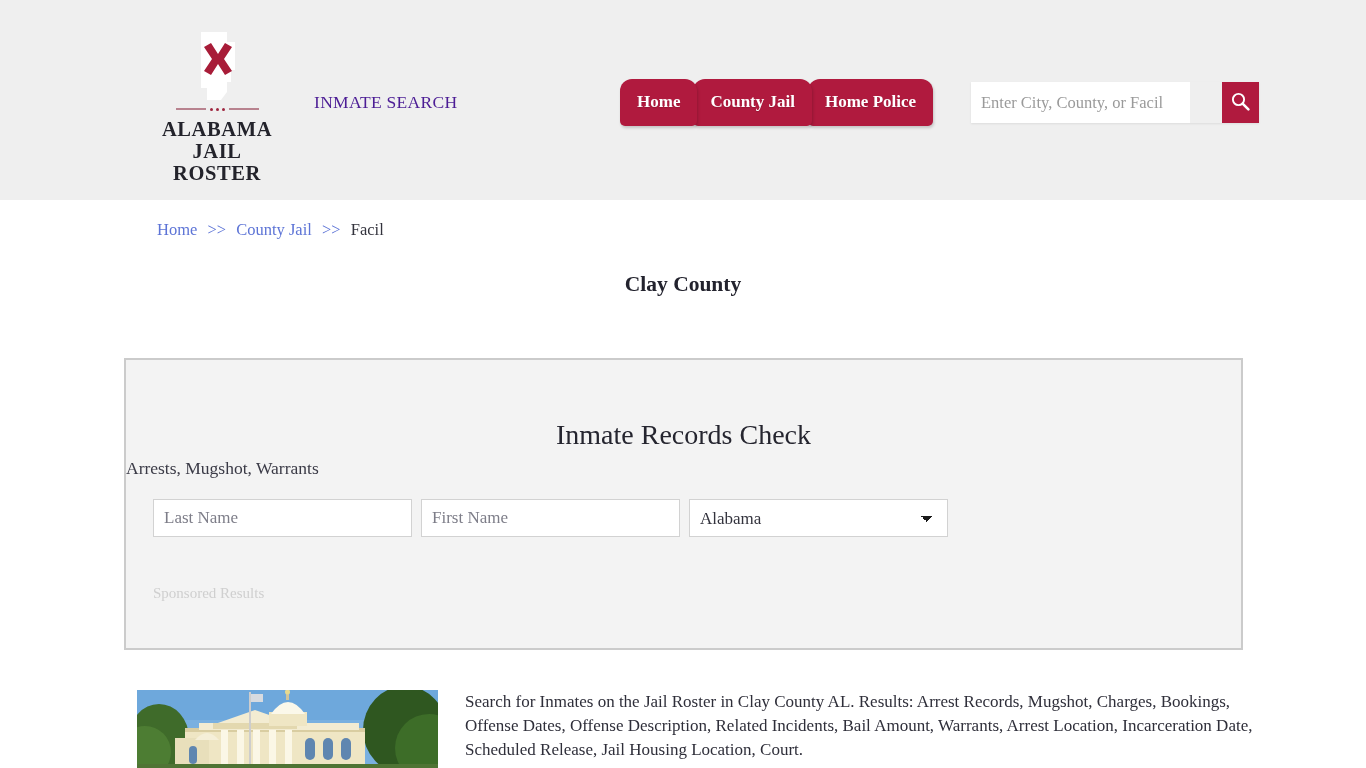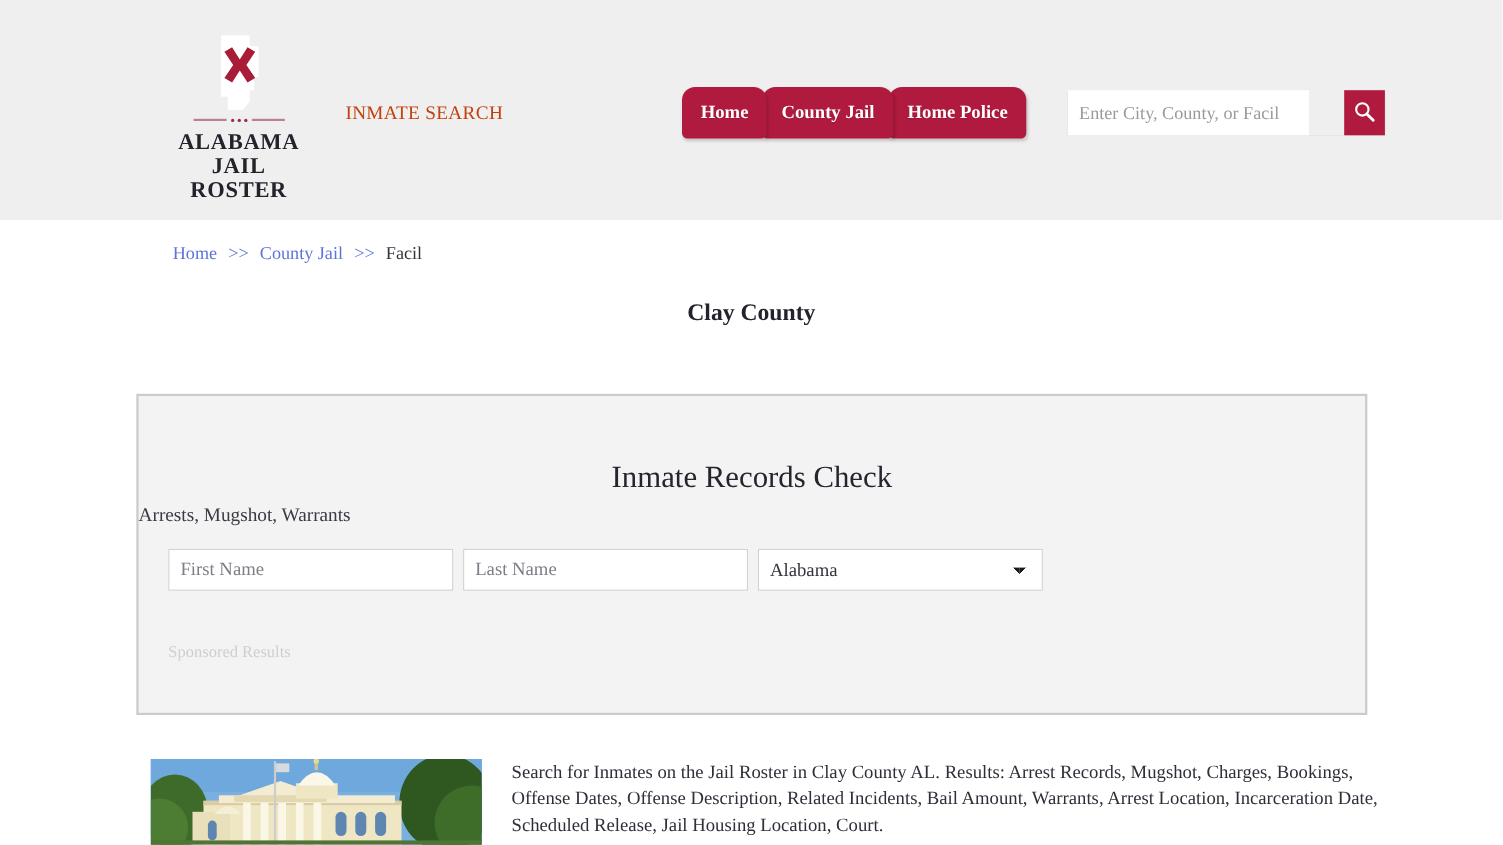--- a/index.html
+++ b/index.html
@@ -70,21 +70,21 @@
   }
   .logo-text1 { font-size: 20.5px; }
   .logo-text2 { font-size: 20.5px; }
 
   .tagline {
     position: absolute;
     left: 314px;
     top: 92px;
     font-size: 17.5px;
     letter-spacing: 0.3px;
-    color: #c2410c;
+    color: #4c1d95;
   }
 
   
   .nav {
     position: absolute;
     left: 620px;
     top: 79px;
     height: 47px;
     display: flex;
     align-items: flex-start;
@@ -339,22 +339,22 @@
   <span class="current">Facil</span>
 </div>
 
 <div class="page-title">Clay County</div>
 
 <div class="panel">
   <div class="panel-title">Inmate Records Check</div>
   <div class="panel-sub">Arrests, Mugshot, Warrants</div>
 
   <div class="form-row">
+    <input class="fld fld-last" type="text" placeholder="Last Name" style="">
     <input class="fld fld-first" type="text" placeholder="First Name" style="">
-    <input class="fld fld-last" type="text" placeholder="Last Name" style="">
     <select class="fld fld-state">
       <option>Alabama</option>
     </select>
   </div>
 
   <div class="sponsored">Sponsored Results</div>
 </div>
 
 <div class="content">
   <div class="thumb">

